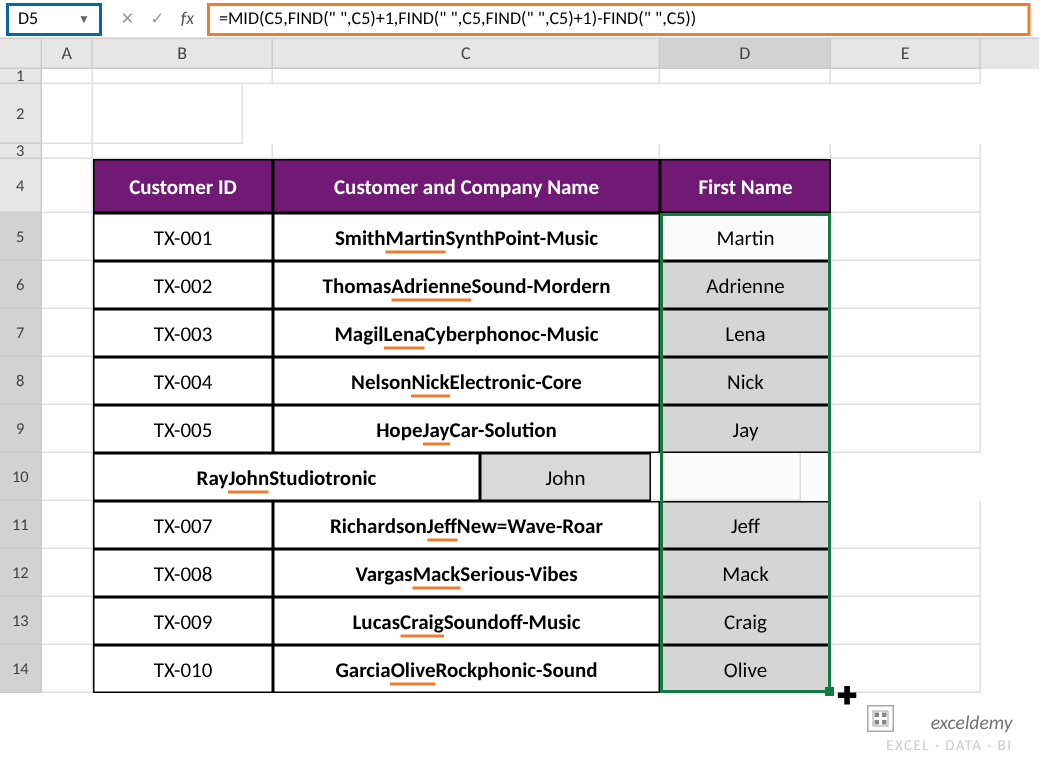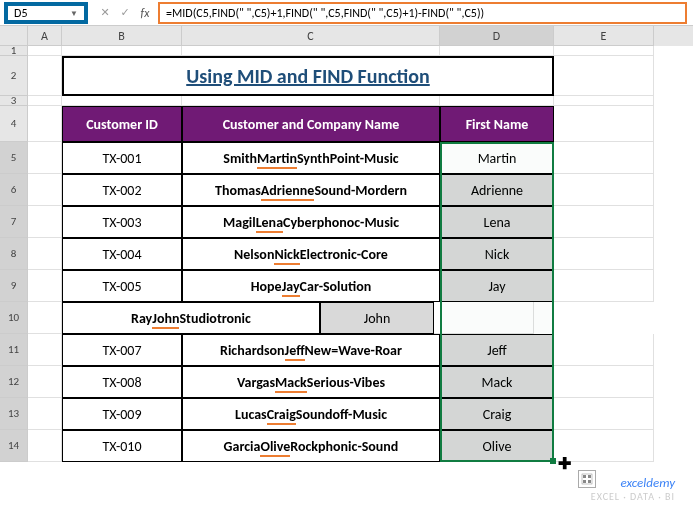--- a/index.html
+++ b/index.html
@@ -1,20 +1,20 @@
 <!DOCTYPE html>
 <html><head>
   <meta charset="utf-8">
   <style>
     * { box-sizing: border-box; margin: 0; padding: 0; }
     body { font-family: Calibri, Arial, sans-serif; font-size: 14px; background: #fff; width: 693px; height: 517px; position: relative; overflow: hidden; }
     
     
     .formula-bar { display: flex; align-items: center; height: 26px; border-bottom: 1px solid #ccc; background: #fff; }
-    .name-box { width: 84px; height: 22px; border: 4px solid #0369a1; margin: 2px 4px; padding: 2px 6px; font-size: 12px; display: flex; align-items: center; justify-content: space-between; background: #fff; }
+    .name-box { width: 64px; height: 22px; border: 2px solid #0369a1; margin: 2px 4px; padding: 2px 6px; font-size: 12px; display: flex; align-items: center; justify-content: space-between; background: #fff; }
     .name-box-arrow { font-size: 8px; color: #666; }
     .fb-btns { display: flex; gap: 2px; padding: 0 4px; }
     .fb-btn { width: 18px; height: 18px; display: flex; align-items: center; justify-content: center; font-size: 11px; color: #999; }
     .fx-btn { font-style: italic; color: #555; font-size: 12px; }
     .formula-input { flex: 1; height: 22px; border: 2px solid #ed7d31; background: #fff; padding: 2px 6px; font-size: 12px; display: flex; align-items: center; margin-right: 6px; }
     
     
     .grid { position: relative; }
     .col-headers { display: flex; height: 20px; background: #e6e6e6; }
     .corner { width: 28px; border-right: 1px solid #ccc; border-bottom: 1px solid #ccc; background: #e6e6e6; }
@@ -51,21 +51,21 @@
     .fill-handle { position: absolute; right: -4px; bottom: -4px; width: 6px; height: 6px; background: #107c41; }
     
     
     .ul-orange { position: relative; }
     .ul-orange::after { content: ''; position: absolute; left: 0; right: 0; bottom: -2px; height: 2px; background: #ed7d31; }
     
     .c-content { position: relative; display: inline; }
     
     
     .watermark { position: absolute; right: 18px; bottom: 14px; text-align: right; font-size: 11px; color: #bbb; z-index: -1; }
-    .watermark .wm1 { font-size: 13px; font-style: italic; color: #3b82f6; }
+    .watermark .wm1 { font-size: 13px; font-style: italic; color: #737373; }
     .watermark .wm2 { font-size: 10px; letter-spacing: 1px; color: #ccc; }
     
     
     .autofill-icon { position: absolute; width: 18px; height: 18px; border: 1px solid #aaa; background: #fff; display: flex; align-items: center; justify-content: center; font-size: 10px; }
     
     .cursor-cross { position: absolute; font-size: 16px; font-weight: bold; color: #000; }
   </style>
 </head>
 <body>
 
@@ -101,21 +101,20 @@
       <div class="cell cA"></div>
       <div class="cell cB"></div>
       <div class="cell cC"></div>
       <div class="cell cD"></div>
       <div class="cell cE"></div>
     </div>
 
     <div class="row r2">
       <div class="row-h">2</div>
       <div class="cell cA"></div>
-      <div class="cell title-cell" style="width:492px">Using MID and FIND Function</div>
       <div class="cell cE"></div>
     </div>
 
     <div class="row r3">
       <div class="row-h">3</div>
       <div class="cell cA"></div>
       <div class="cell cB"></div>
       <div class="cell cC"></div>
       <div class="cell cD"></div>
       <div class="cell cE"></div>

